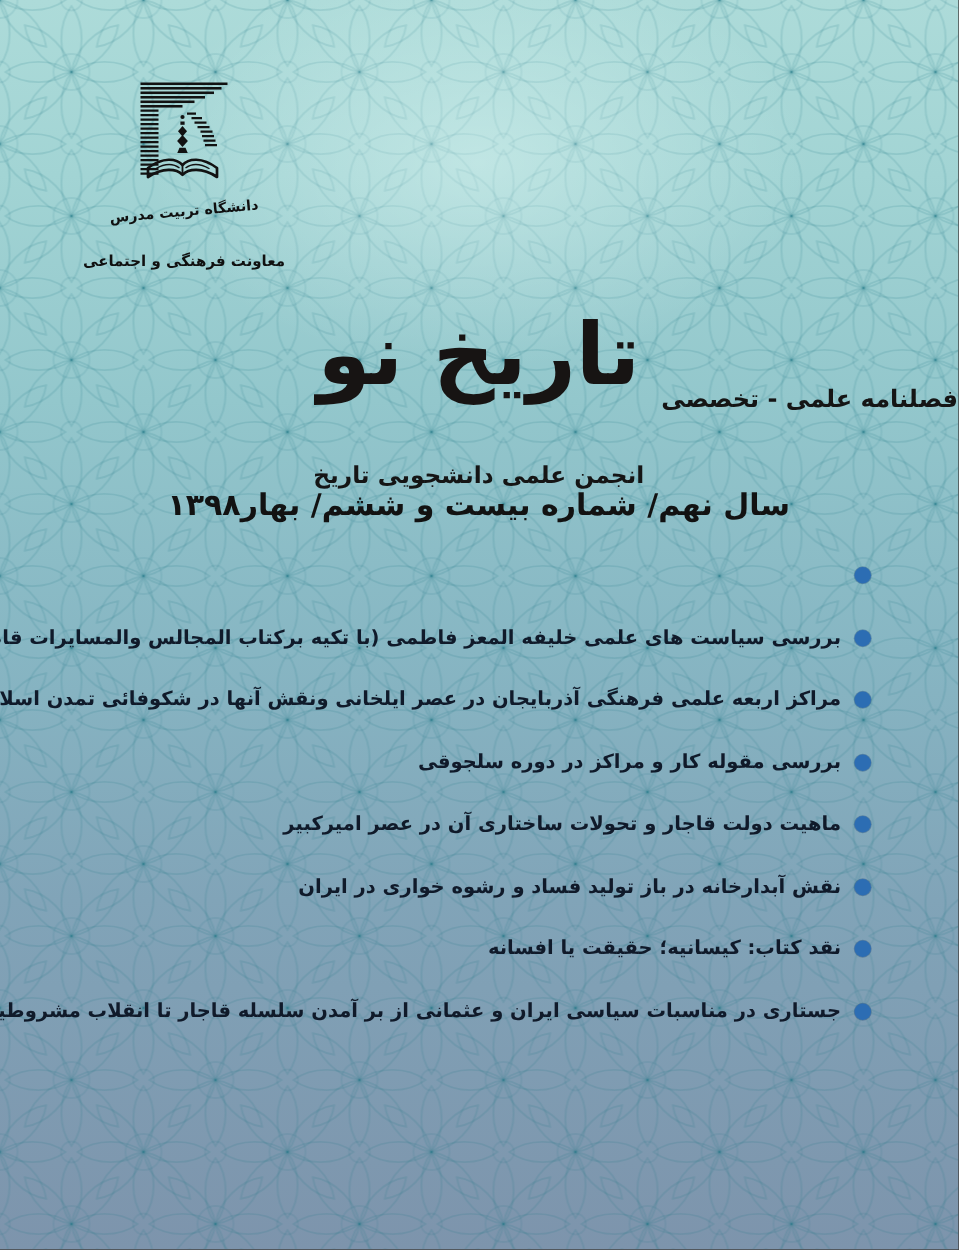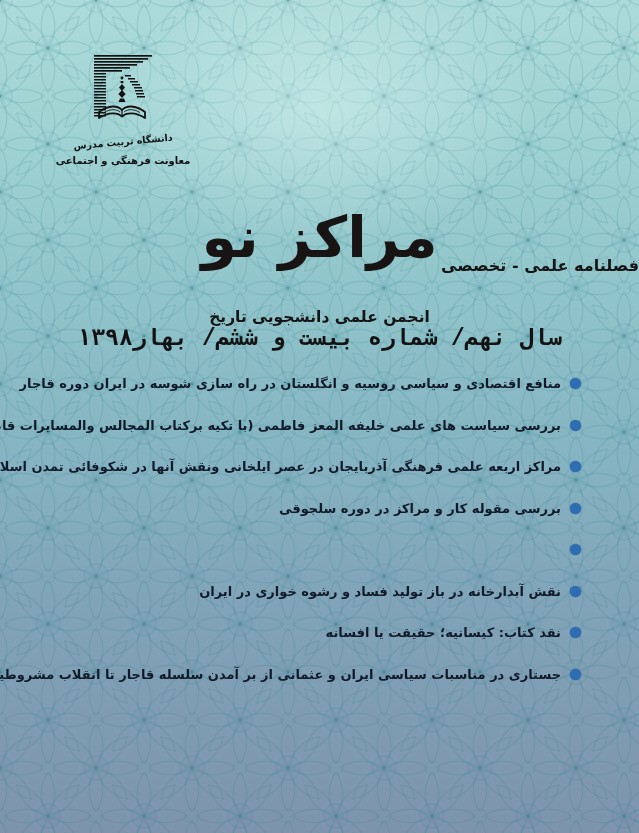--- a/index.html
+++ b/index.html
@@ -22,39 +22,39 @@
     position:absolute;left:28px;top:54px;width:190px;
     text-align:center;direction:rtl;
   }
   .logo svg{display:block;margin:0 auto;}
   .uni-line{
     font-size:9.5px;font-weight:bold;color:#101010;
     transform:rotate(-5deg);margin-top:2px;letter-spacing:0px;white-space:nowrap;
   }
   .deputy-line{
     font-size:10px;font-weight:bold;color:#101010;
-    margin-top:8px;white-space:nowrap;
+    margin-top:22px;white-space:nowrap;
   }
   .title{
     position:absolute;top:156px;left:0;right:0;
     text-align:center;
     font-size:57px;font-weight:bold;color:#171413;
     line-height:86px;letter-spacing:-1px;
   }
   .sub1{
     position:absolute;top:256px;left:0;right:0;text-align:right;
     font-size:16px;font-weight:bold;color:#151515;
   }
   .sub2{
     position:absolute;top:292px;left:0;right:0;text-align:center;
     font-size:15.5px;font-weight:bold;color:#151515;margin-top:16px;
   }
   .issue{
     position:absolute;top:324px;left:0;right:0;text-align:center;
-    font-size:23px;font-weight:bold;color:#121212;font-family:Liberation Mono, monospace;
+    font-size:20px;font-weight:bold;color:#121212;
   }
   .articles{
     position:absolute;top:374px;right:58px;left:20px;
     list-style:none;margin:0;padding:0;
   }
   .articles li{
     display:flex;align-items:flex-start;
     height:41.5px;
     direction:rtl;
   }
@@ -156,45 +156,45 @@
         <path d="M14 58 C 24 50.5, 33 51.5, 37 56 C 41 51.5, 50 50.5, 60 58 L60 64 C 50 57.5, 41 58.5, 37 62.5 C 33 58.5, 24 57.5, 14 64 Z"></path>
         <path d="M37 56 L37 62.5" stroke-width="1.2"></path>
         <path d="M19 58.5 C 26 54.5, 31 55, 35 58" stroke-width="0.9"></path>
         <path d="M55 58.5 C 48 54.5, 43 55, 39 58" stroke-width="0.9"></path>
       </g>
     </svg>
     <div class="uni-line">دانشگاه تربیت مدرس</div>
     <div class="deputy-line">معاونت فرهنگی و اجتماعی</div>
   </div>
 
-  <h1 class="title">مراکز نو</h1>
+  <h1 class="title">تاریخ نو</h1>
 
   <div class="sub1">فصلنامه علمی - تخصصی</div>
   <div class="sub2">انجمن علمی دانشجویی تاریخ</div>
   <div class="issue">سال نهم/ شماره بیست و ششم/ بهار۱۳۹۸</div>
 
   <ul class="articles">
     <li>
       <span class="dot"></span>
-      <span class="art-text">منافع اقتصادی و سیاسی روسیه و انگلستان در راه سازی شوسه در ایران دوره قاجار</span>
     </li>
     <li>
       <span class="dot"></span>
       <span class="art-text">بررسی سیاست های علمی خلیفه المعز فاطمی (با تکیه برکتاب المجالس والمسایرات قاضی نعمان)</span>
     </li>
     <li>
       <span class="dot"></span>
       <span class="art-text">مراکز اربعه علمی فرهنگی آذربایجان در عصر ایلخانی ونقش آنها در شکوفائی تمدن اسلام و ایران</span>
     </li>
     <li>
       <span class="dot"></span>
       <span class="art-text">بررسی مقوله کار و مراکز در دوره سلجوقی</span>
     </li>
     <li>
       <span class="dot"></span>
+      <span class="art-text">ماهیت دولت قاجار و تحولات ساختاری آن در عصر امیرکبیر</span>
     </li>
     <li>
       <span class="dot"></span>
       <span class="art-text">نقش آبدارخانه در باز تولید فساد و رشوه خواری در ایران</span>
     </li>
     <li>
       <span class="dot"></span>
       <span class="art-text">نقد کتاب: کیسانیه؛ حقیقت یا افسانه</span>
     </li>
     <li>

